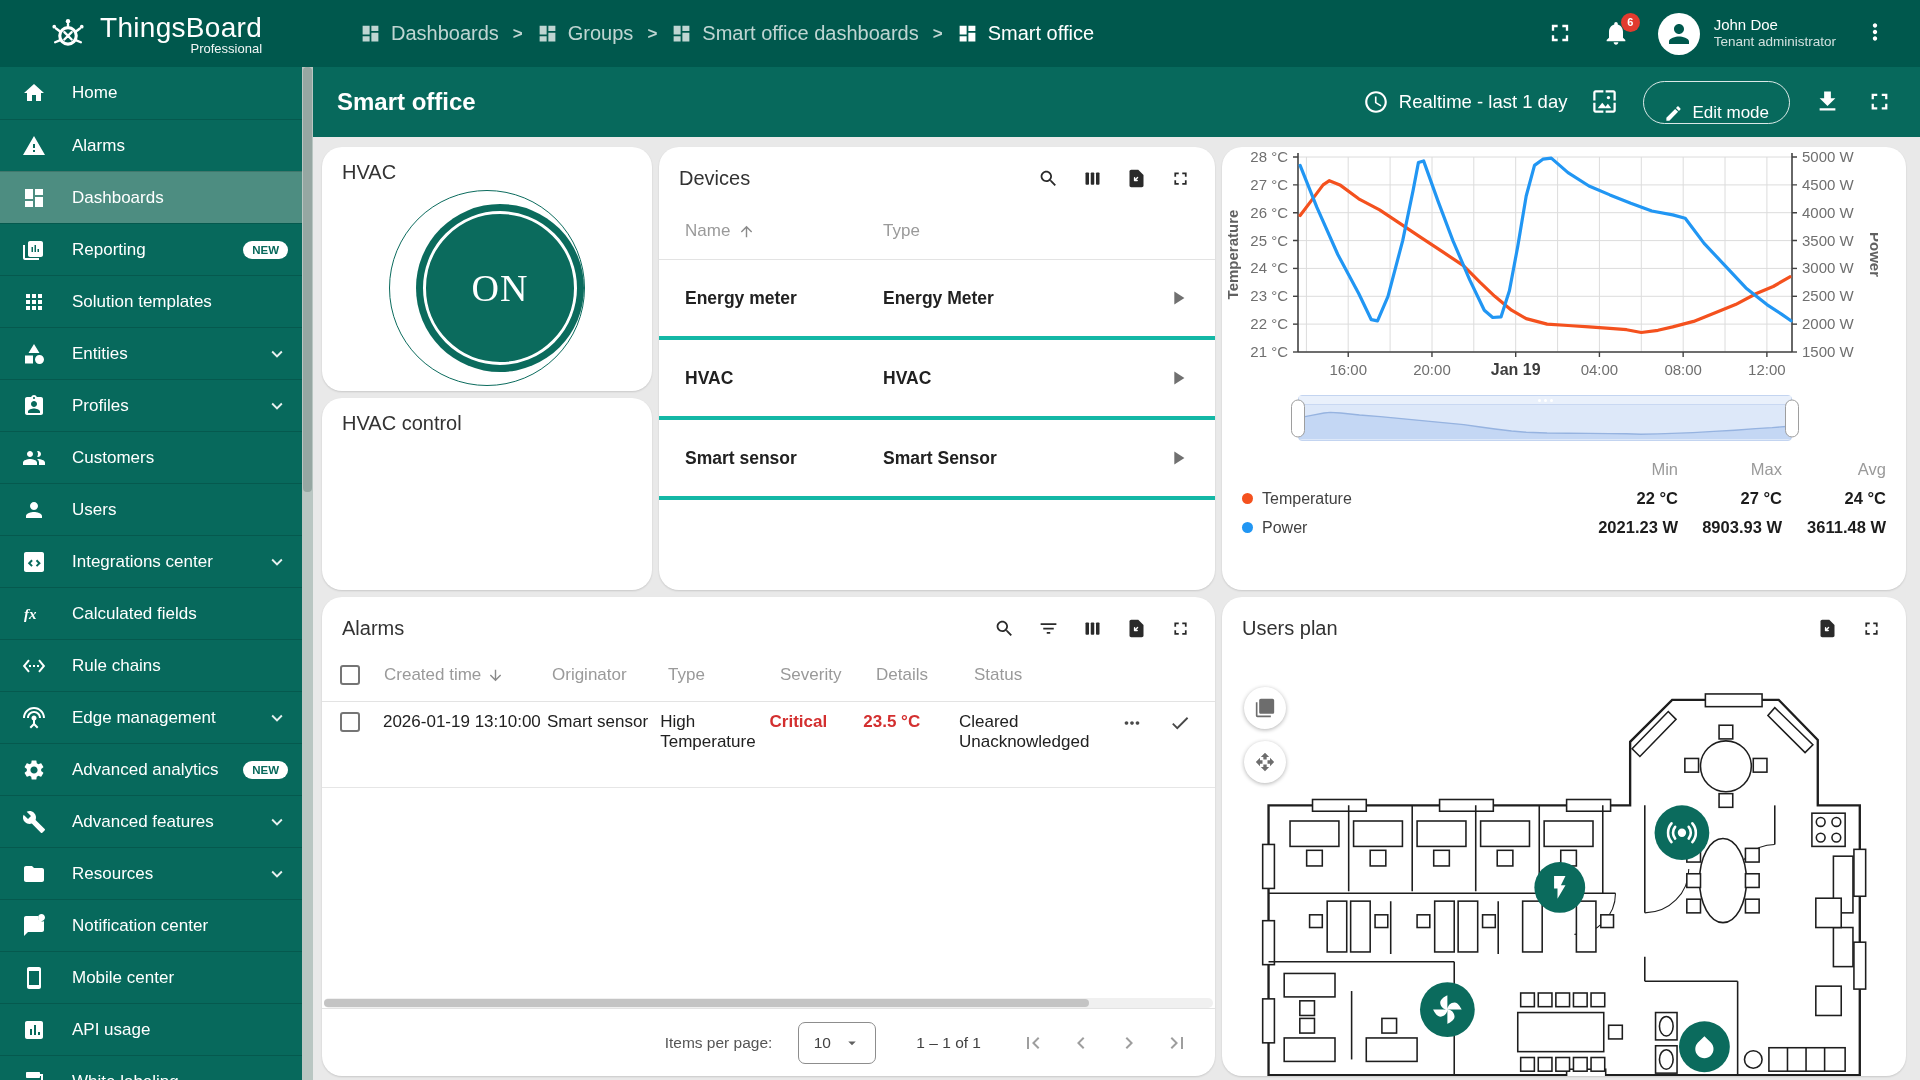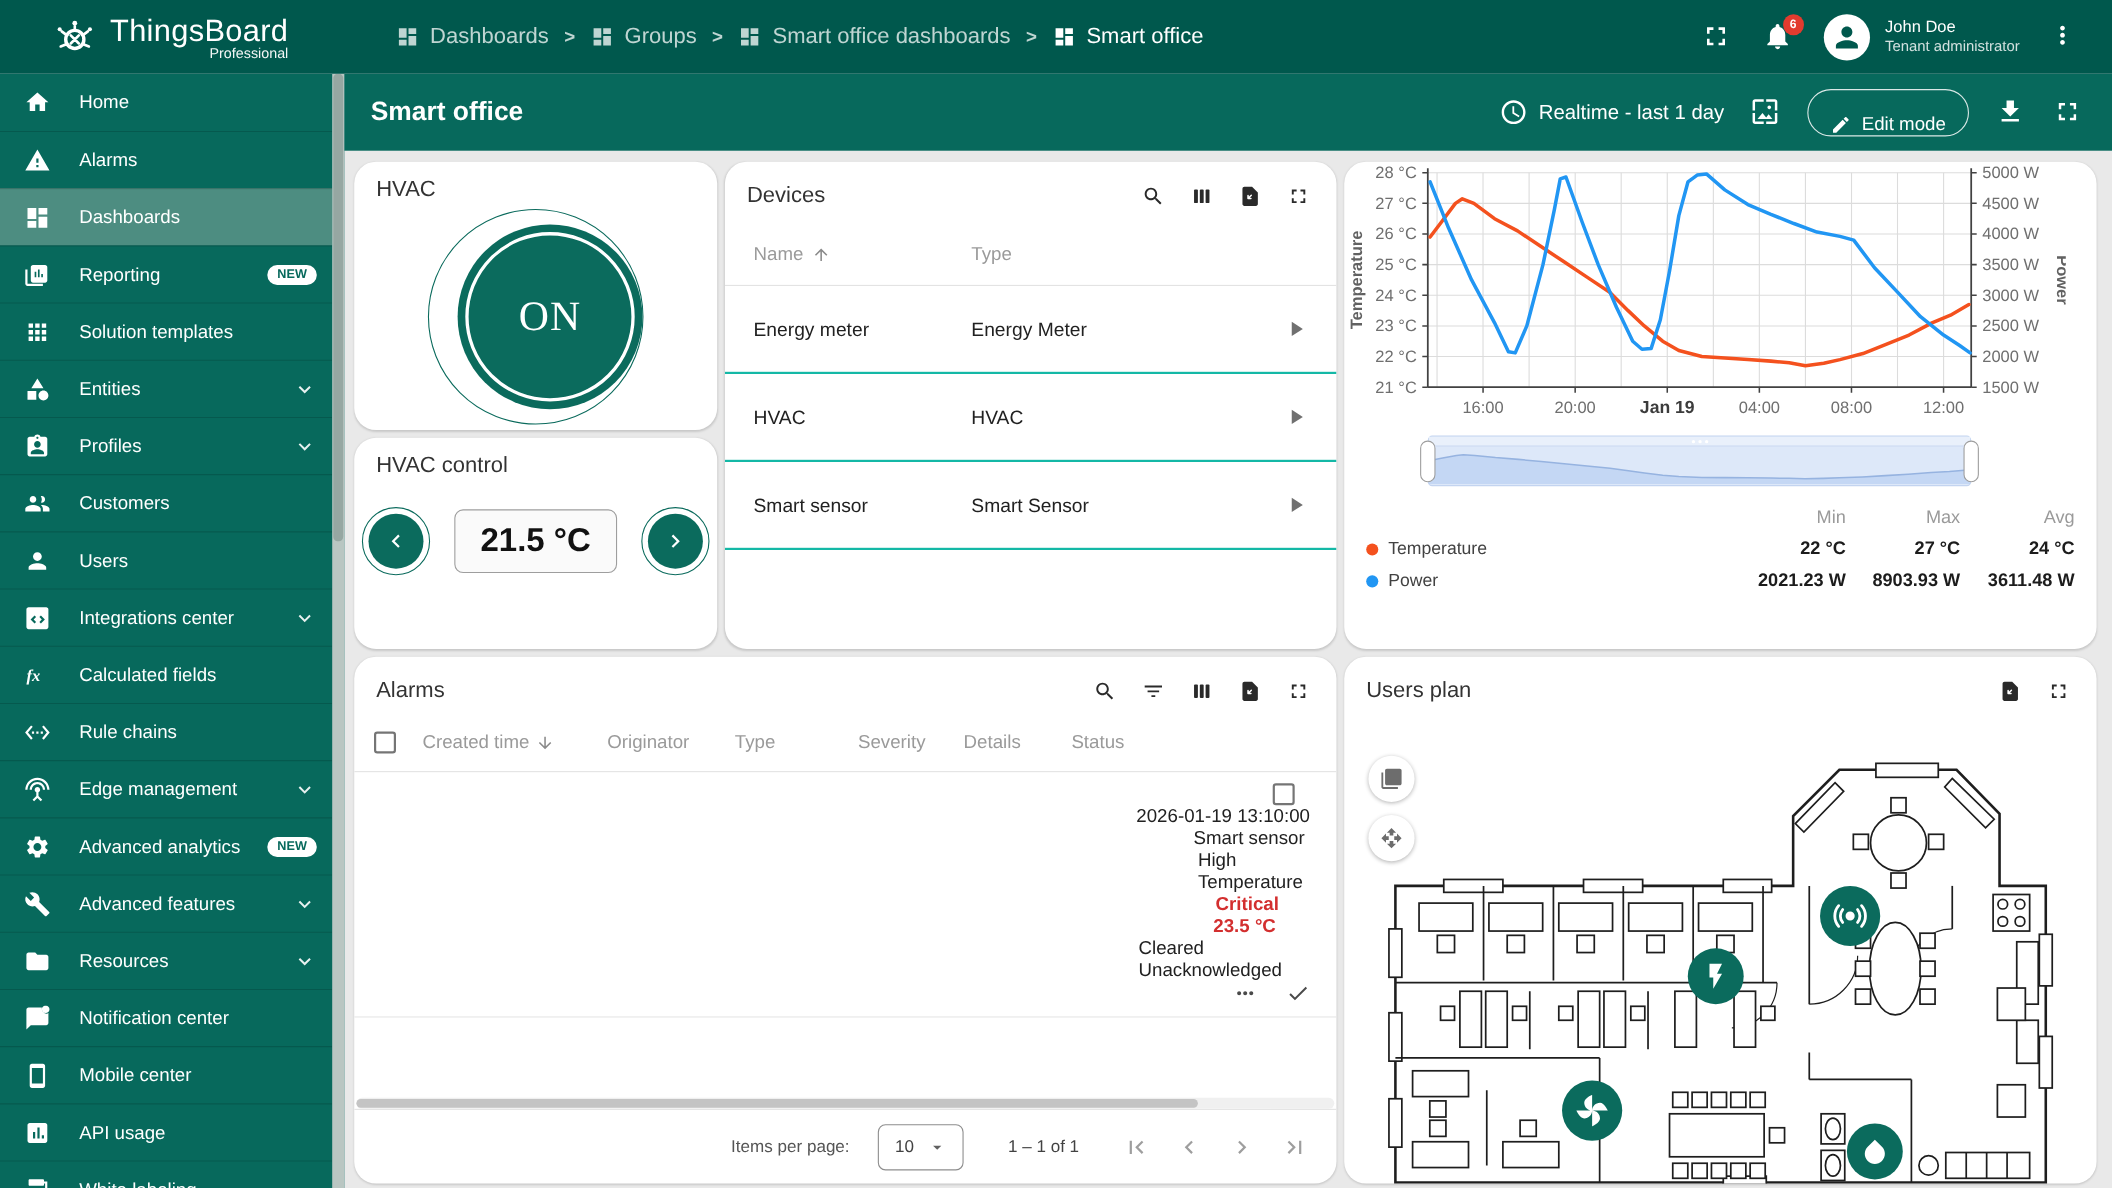--- a/index.html
+++ b/index.html
@@ -76,29 +76,29 @@
   .chev-ring { width:62px; height:62px; border:1px solid #0b6b5d; border-radius:50%; display:flex; align-items:center; justify-content:center; cursor:pointer; }
   .chev-btn { width:50px; height:50px; border-radius:50%; background:#0b6b5d; display:flex; align-items:center; justify-content:center; }
   .chev-btn svg { fill:#fff; width:24px; height:24px; }
   .setpoint { width:148px; height:58px; background:#fafafa; border:1px solid #9e9e9e; border-radius:8px; display:flex; align-items:center; justify-content:center; font-size:30px; font-weight:700; color:#111; }
 
   
   .tbl-head { display:flex; align-items:center; color:#9a9a9a; font-size:17px; font-weight:500; }
   .dev-head { padding:22px 20px 18px 26px; border-bottom:1px solid #e3e3e3; }
   .dev-col-name { width:198px; display:flex; align-items:center; gap:8px; }
   .dev-col-type { flex:1; }
-  .dev-row { display:flex; align-items:center; padding:0 20px 0 26px; height:80px; border-bottom:2px solid #14b8a6; font-size:17.5px; color:#212121; }
+  .dev-row { display:flex; align-items:center; padding:0 20px 0 26px; height:80px; border-bottom:4px solid #14b8a6; font-size:17.5px; color:#212121;font-weight:bold; }
   .dev-name { width:198px; }
   .dev-type { flex:1; }
   .play-btn { width:34px; display:flex; justify-content:center; cursor:pointer; }
   .play-btn svg { fill:#707070; width:22px; height:22px; }
   .sort-ic { width:17px; height:17px; fill:#8a8a8a; }
 
   .al-head { padding:16px 14px 16px 18px; border-bottom:1px solid #e3e3e3; }
-  .al-row { display:flex; align-items:flex-end; padding:10px 14px 10px 18px; border-bottom:1px solid #e6e6e6; font-size:17px; color:#212121; min-height:86px;flex-direction:column; }
+  .al-row { display:flex; align-items:flex-start; padding:10px 14px 10px 18px; border-bottom:1px solid #e6e6e6; font-size:17px; color:#212121; min-height:86px; }
   .cb { width:20px; height:20px; border:2px solid #757575; border-radius:3px; flex:0 0 20px; cursor:pointer; }
   .col-cb { width:44px; display:flex; }
   .col-created { width:168px; display:flex; align-items:center; gap:6px; }
   .col-orig { width:116px; }
   .col-type { width:112px; }
   .col-sev { width:96px; }
   .col-det { width:98px; }
   .col-status { width:166px; }
   .sev-critical, .det-val { font-weight:700; }
   .al-actions { margin-left:auto; display:flex; align-items:center; gap:26px; padding-right:10px; }
@@ -552,37 +552,20 @@
       </div>
     <div class="on-ring">
       <div class="on-btn">ON</div>
     </div>
   </section>
 
   <section class="card" id="card-hvacctl">
     <div class="card-hd">
         <span class="card-title">HVAC control</span>
       </div>
-    <div class="ctl-row">
-      <div class="chev-ring">
-        <div class="chev-btn">
-            <svg>
-              <use href="#i-chevleft"></use>
-            </svg>
-          </div>
-      </div>
-      <div class="setpoint">21.5 °C</div>
-      <div class="chev-ring">
-        <div class="chev-btn">
-            <svg>
-              <use href="#i-chevright"></use>
-            </svg>
-          </div>
-      </div>
-    </div>
   </section>
 
   <section class="card" id="card-devices">
     <div class="card-hd">
       <span class="card-title">Devices</span>
       <div class="card-icons">
         <div class="wicon">
             <svg>
               <use href="#i-search"></use>
             </svg>

